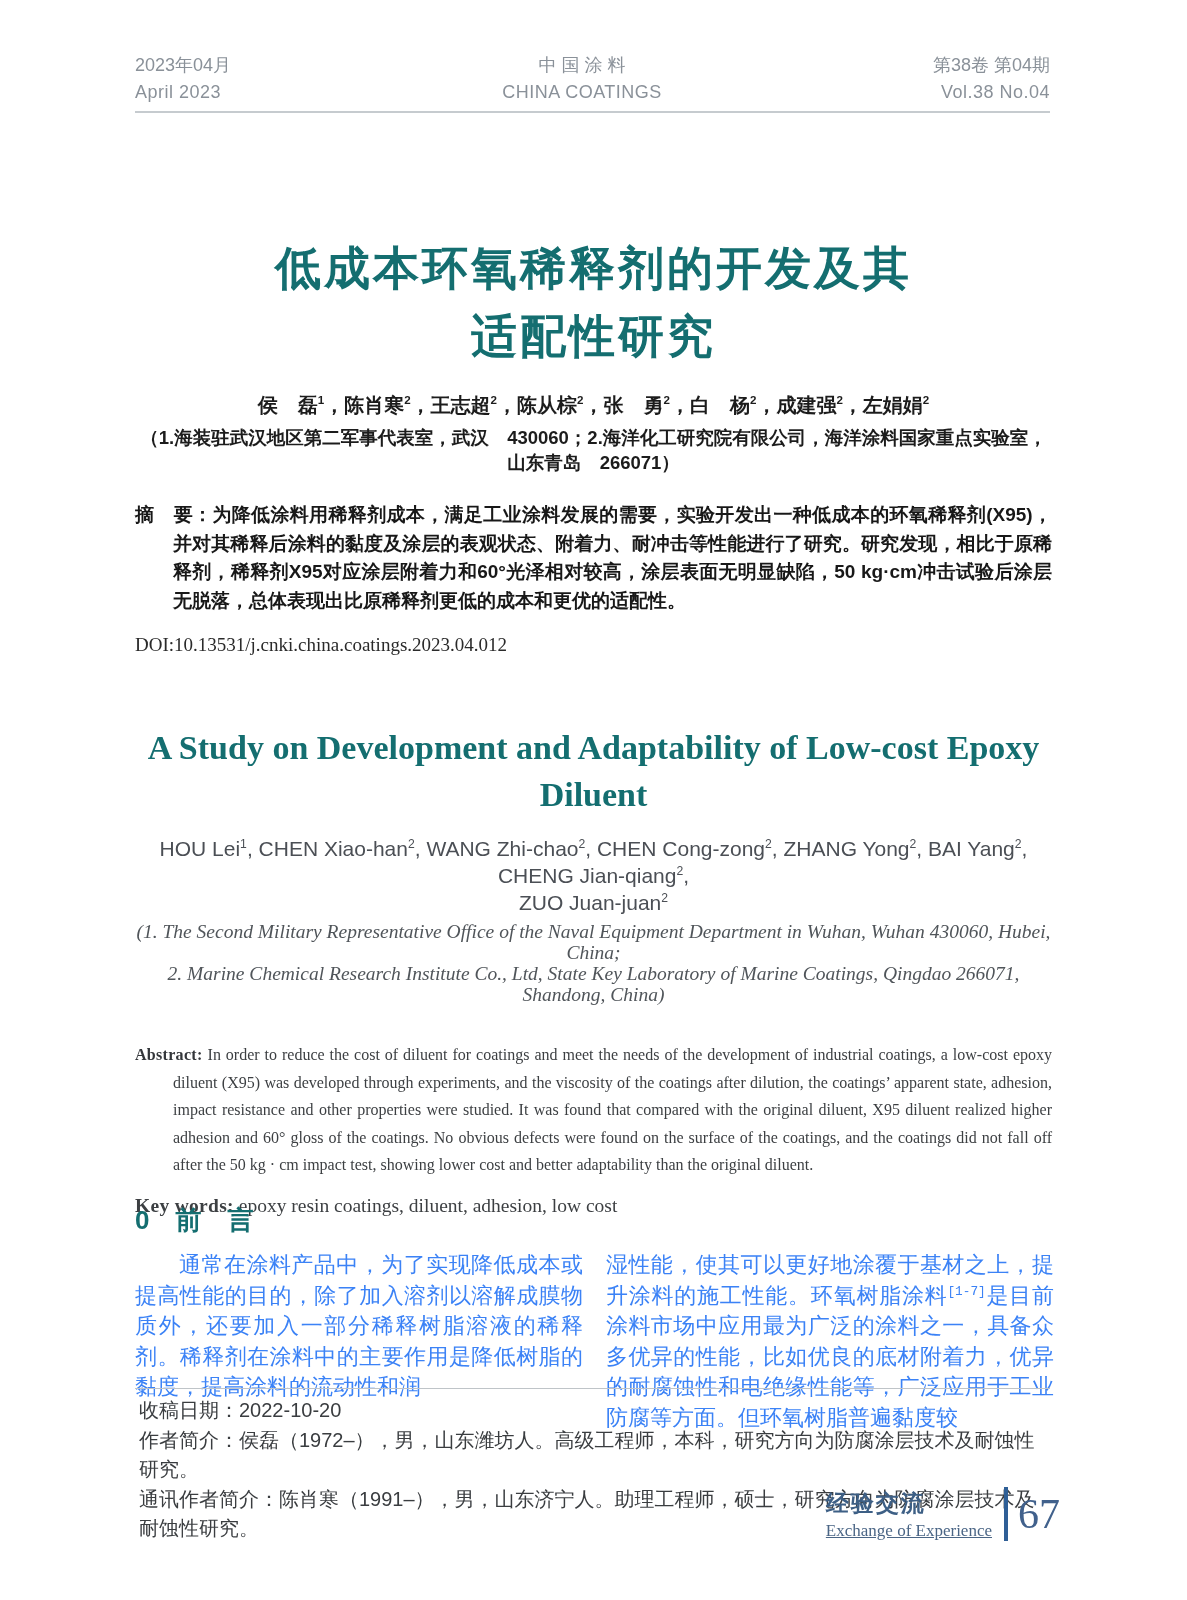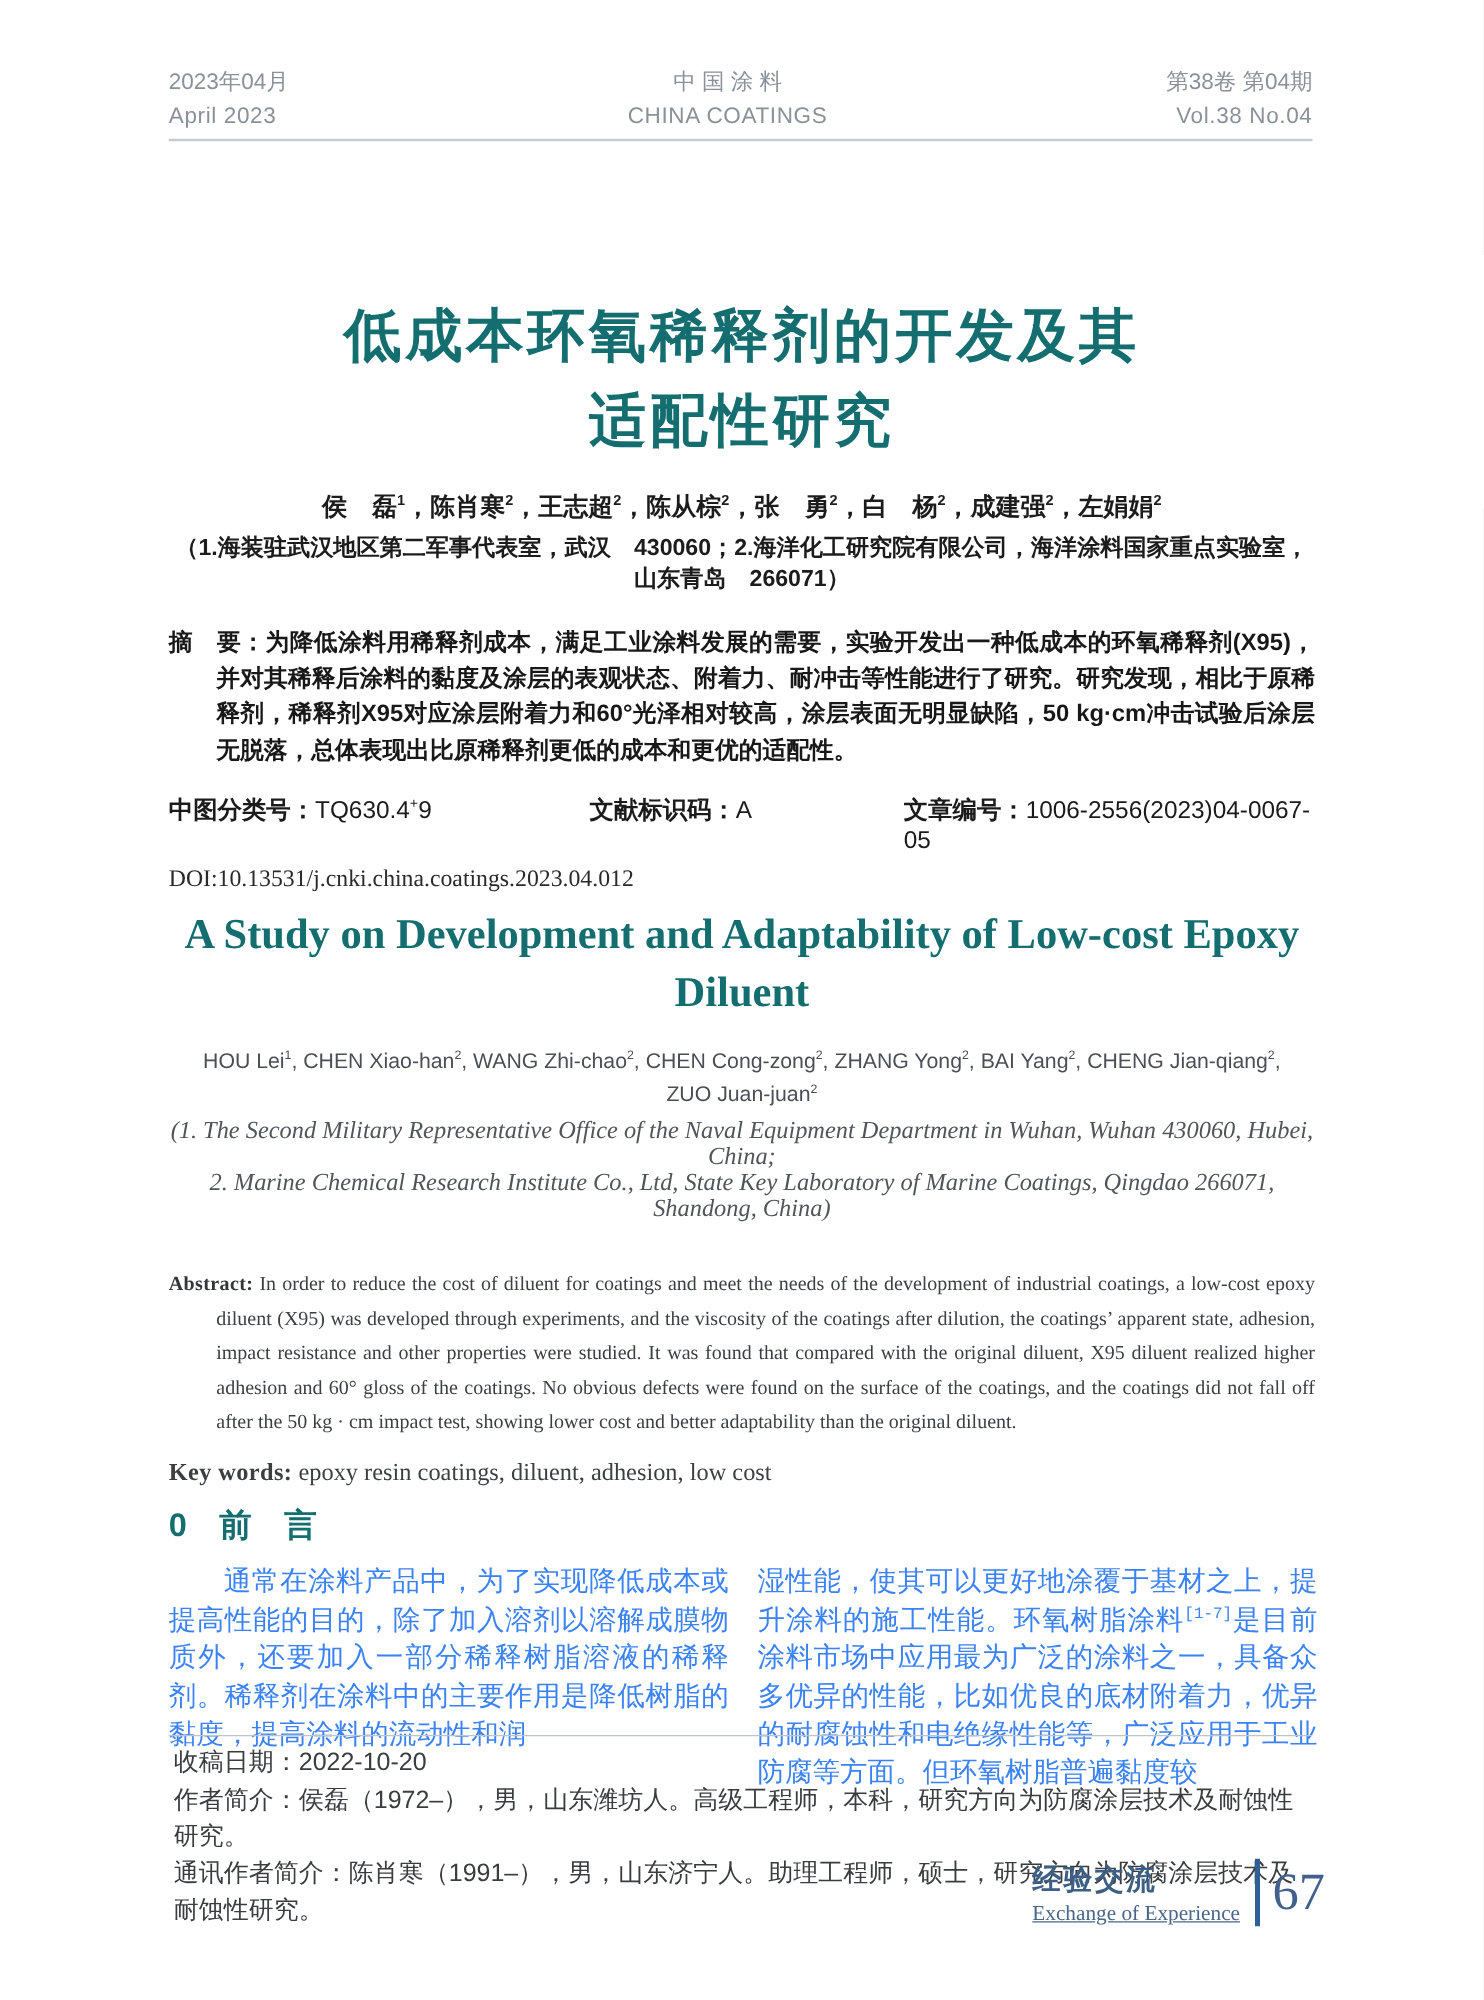--- a/index.html
+++ b/index.html
@@ -61,21 +61,21 @@
   }
 
   
   .en-block { position:absolute; left:135px; right:135px; top:724px; }
   .title-en {
     text-align:center; color:#146e70; font-weight:700; margin:0;
     font-family:"Liberation Serif", serif; font-size:34px; line-height:47px;
   }
   .authors-en {
     text-align:center; margin-top:17px;
-    font-size:17px; line-height:27px; color:#4b4f55;
+    font-size:21px; line-height:27px; color:#4b4f55;
   }
   .affiliation-en {
     text-align:center; margin-top:5px;
     font-family:"Liberation Serif", serif; font-style:italic;
     font-size:19.5px; line-height:21px; color:#50555a;
   }
   .abstract-en {
     margin-top:36px; font-family:Liberation Serif, serif;
     font-size:16px; line-height:27.5px; color:#3c3f42;
     text-align:justify; padding-left:38px; text-indent:-38px;
@@ -153,25 +153,20 @@
   <div class="header-rule"></div>
 
   <div class="zh-block">
     <h1 class="title-zh">
       <span>低成本环氧稀释剂的开发及其</span><br>
       <span>适配性研究</span>
     </h1>
     <div class="authors-zh">侯　磊<sup>1</sup>，陈肖寒<sup>2</sup>，王志超<sup>2</sup>，陈从棕<sup>2</sup>，张　勇<sup>2</sup>，白　杨<sup>2</sup>，成建强<sup>2</sup>，左娟娟<sup>2</sup></div>
     <div class="affiliation-zh">（1.海装驻武汉地区第二军事代表室，武汉　430060；2.海洋化工研究院有限公司，海洋涂料国家重点实验室，山东青岛　266071）</div>
     <p class="abstract-zh"><span class="lbl">摘　要：</span><span>为降低涂料用稀释剂成本，满足工业涂料发展的需要，实验开发出一种低成本的环氧稀释剂(X95)，并对其稀释后涂料的黏度及涂层的表观状态、附着力、耐冲击等性能进行了研究。研究发现，相比于原稀释剂，稀释剂X95对应涂层附着力和60°光泽相对较高，涂层表面无明显缺陷，50 kg·cm冲击试验后涂层无脱落，总体表现出比原稀释剂更低的成本和更优的适配性。</span></p>
-    <div class="meta-row">
-      <div class="m1"><span class="lbl">中图分类号：</span><span>TQ630.4<sup>+</sup>9</span></div>
-      <div class="m2"><span class="lbl">文献标识码：</span><span>A</span></div>
-      <div class="m3"><span class="lbl">文章编号：</span><span>1006-2556(2023)04-0067-05</span></div>
-    </div>
     <div class="doi-line">DOI:10.13531/j.cnki.china.coatings.2023.04.012</div>
   </div>
 
   <div class="en-block">
     <h2 class="title-en">
       <span>A Study on Development and Adaptability of Low-cost Epoxy</span><br>
       <span>Diluent</span>
     </h2>
     <div class="authors-en">
       <div>HOU Lei<sup>1</sup>, CHEN Xiao-han<sup>2</sup>, WANG Zhi-chao<sup>2</sup>, CHEN Cong-zong<sup>2</sup>, ZHANG Yong<sup>2</sup>, BAI Yang<sup>2</sup>, CHENG Jian-qiang<sup>2</sup>,</div>

